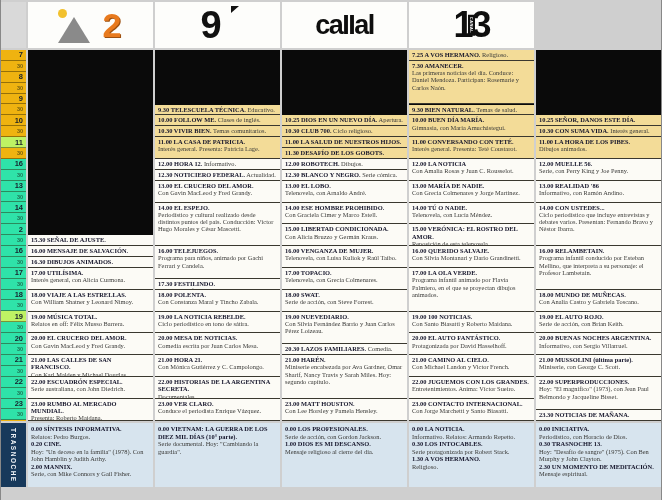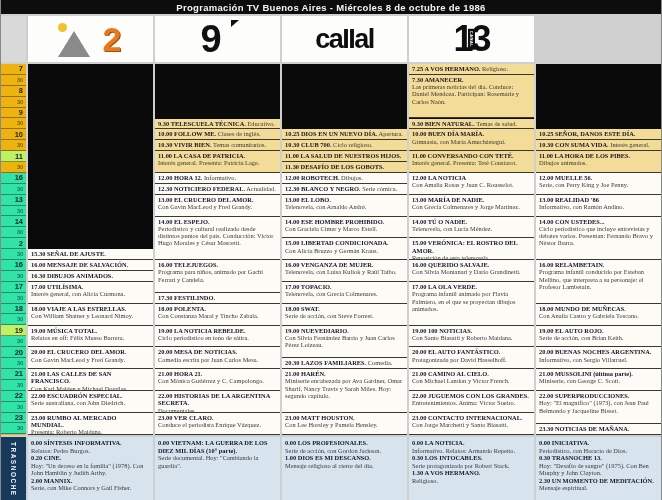--- a/index.html
+++ b/index.html
@@ -47,21 +47,20 @@
   .tnlabel{background:#17395b;display:flex;align-items:center;justify-content:center;}
   .tnlabel span{writing-mode:vertical-rl;color:#eef2f6;font-family:"Liberation Sans",sans-serif;font-weight:bold;
                 font-size:6.5px;letter-spacing:1.5px;}
   .tncell{background:#d7e4ee;padding:2px 3px;font-size:6.4px;line-height:7.5px;color:#3a3a38;overflow:hidden;height:64px;}
   .tn-title{font-weight:bold;color:#14142a;}
 </style>
 </head>
 <body>
 
 <div id="page">
-  <div class="hdr">Programación TV Buenos Aires - Miércoles 8 de octubre de 1986</div>
 
   <div class="cols logo-row">
     <div class="logo-cell gutter"></div>
     <div class="logo-cell">
       <div class="l2wrap">
         <div class="l2sun"></div>
         <div class="l2tri"></div>
         <div class="l2num">2</div>
       </div>
     </div>

